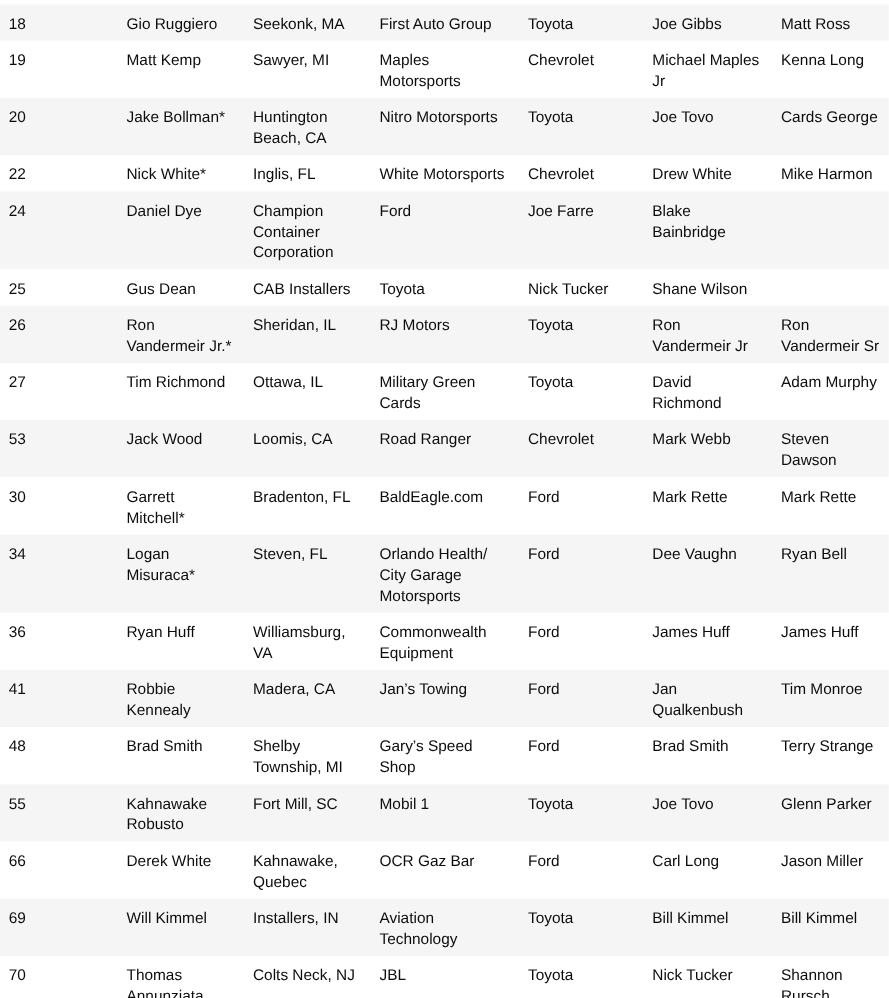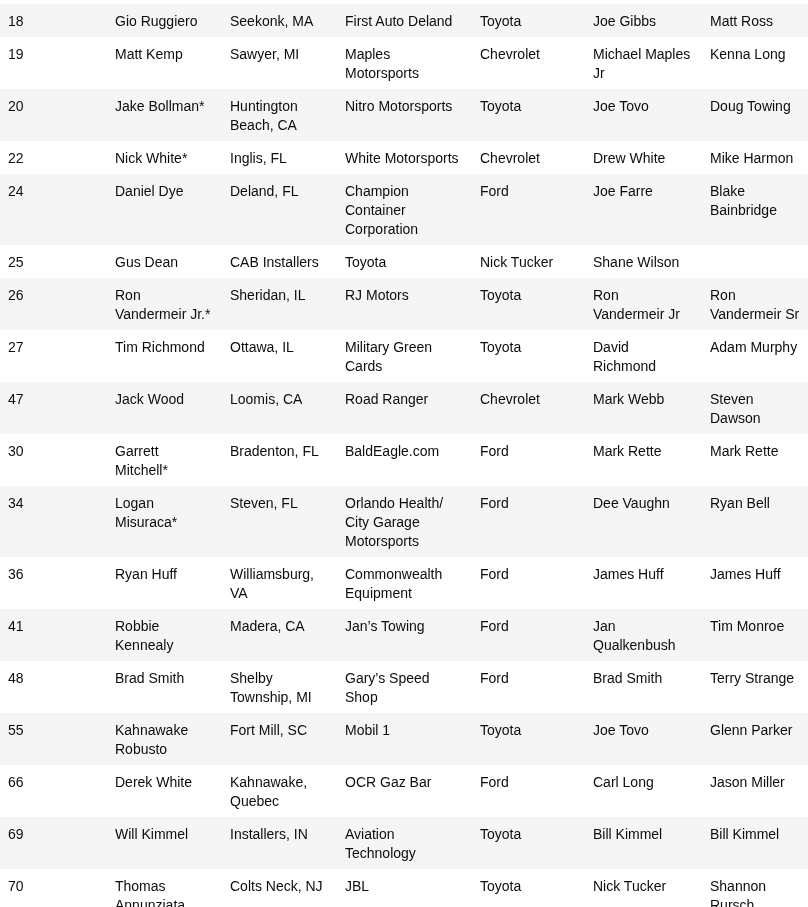--- a/index.html
+++ b/index.html
@@ -47,21 +47,21 @@
 </head>
 <body>
 
 <div class="entry-table">
   <div class="top-strip"></div>
   <div id="rows-container">
       <div class="row alt">
         <div class="cell cell-number">18</div>
         <div class="cell cell-driver">Gio Ruggiero</div>
         <div class="cell cell-hometown">Seekonk, MA</div>
-        <div class="cell cell-sponsor">First Auto Deland</div>
+        <div class="cell cell-sponsor">First Auto Group</div>
         <div class="cell cell-manufacturer">Toyota</div>
         <div class="cell cell-owner">Joe Gibbs</div>
         <div class="cell cell-crew_chief">Matt Ross</div>
       </div>
       <div class="row">
         <div class="cell cell-number">19</div>
         <div class="cell cell-driver">Matt Kemp</div>
         <div class="cell cell-hometown">Sawyer, MI</div>
         <div class="cell cell-sponsor">Maples
 Motorsports</div>
@@ -71,35 +71,34 @@
         <div class="cell cell-crew_chief">Kenna Long</div>
       </div>
       <div class="row alt">
         <div class="cell cell-number">20</div>
         <div class="cell cell-driver">Jake Bollman*</div>
         <div class="cell cell-hometown">Huntington
 Beach, CA</div>
         <div class="cell cell-sponsor">Nitro Motorsports</div>
         <div class="cell cell-manufacturer">Toyota</div>
         <div class="cell cell-owner">Joe Tovo</div>
-        <div class="cell cell-crew_chief">Doug Towing</div>
+        <div class="cell cell-crew_chief">Cards George</div>
       </div>
       <div class="row">
         <div class="cell cell-number">22</div>
         <div class="cell cell-driver">Nick White*</div>
         <div class="cell cell-hometown">Inglis, FL</div>
         <div class="cell cell-sponsor">White Motorsports</div>
         <div class="cell cell-manufacturer">Chevrolet</div>
         <div class="cell cell-owner">Drew White</div>
         <div class="cell cell-crew_chief">Mike Harmon</div>
       </div>
       <div class="row alt">
         <div class="cell cell-number">24</div>
         <div class="cell cell-driver">Daniel Dye</div>
-        <div class="cell cell-hometown">Deland, FL</div>
         <div class="cell cell-sponsor">Champion
 Container
 Corporation</div>
         <div class="cell cell-manufacturer">Ford</div>
         <div class="cell cell-owner">Joe Farre</div>
         <div class="cell cell-crew_chief">Blake
 Bainbridge</div>
       </div>
       <div class="row">
         <div class="cell cell-number">25</div>
@@ -126,21 +125,21 @@
         <div class="cell cell-driver">Tim Richmond</div>
         <div class="cell cell-hometown">Ottawa, IL</div>
         <div class="cell cell-sponsor">Military Green
 Cards</div>
         <div class="cell cell-manufacturer">Toyota</div>
         <div class="cell cell-owner">David
 Richmond</div>
         <div class="cell cell-crew_chief">Adam Murphy</div>
       </div>
       <div class="row alt">
-        <div class="cell cell-number">47</div>
+        <div class="cell cell-number">53</div>
         <div class="cell cell-driver">Jack Wood</div>
         <div class="cell cell-hometown">Loomis, CA</div>
         <div class="cell cell-sponsor">Road Ranger</div>
         <div class="cell cell-manufacturer">Chevrolet</div>
         <div class="cell cell-owner">Mark Webb</div>
         <div class="cell cell-crew_chief">Steven Dawson</div>
       </div>
       <div class="row">
         <div class="cell cell-number">30</div>
         <div class="cell cell-driver">Garrett

